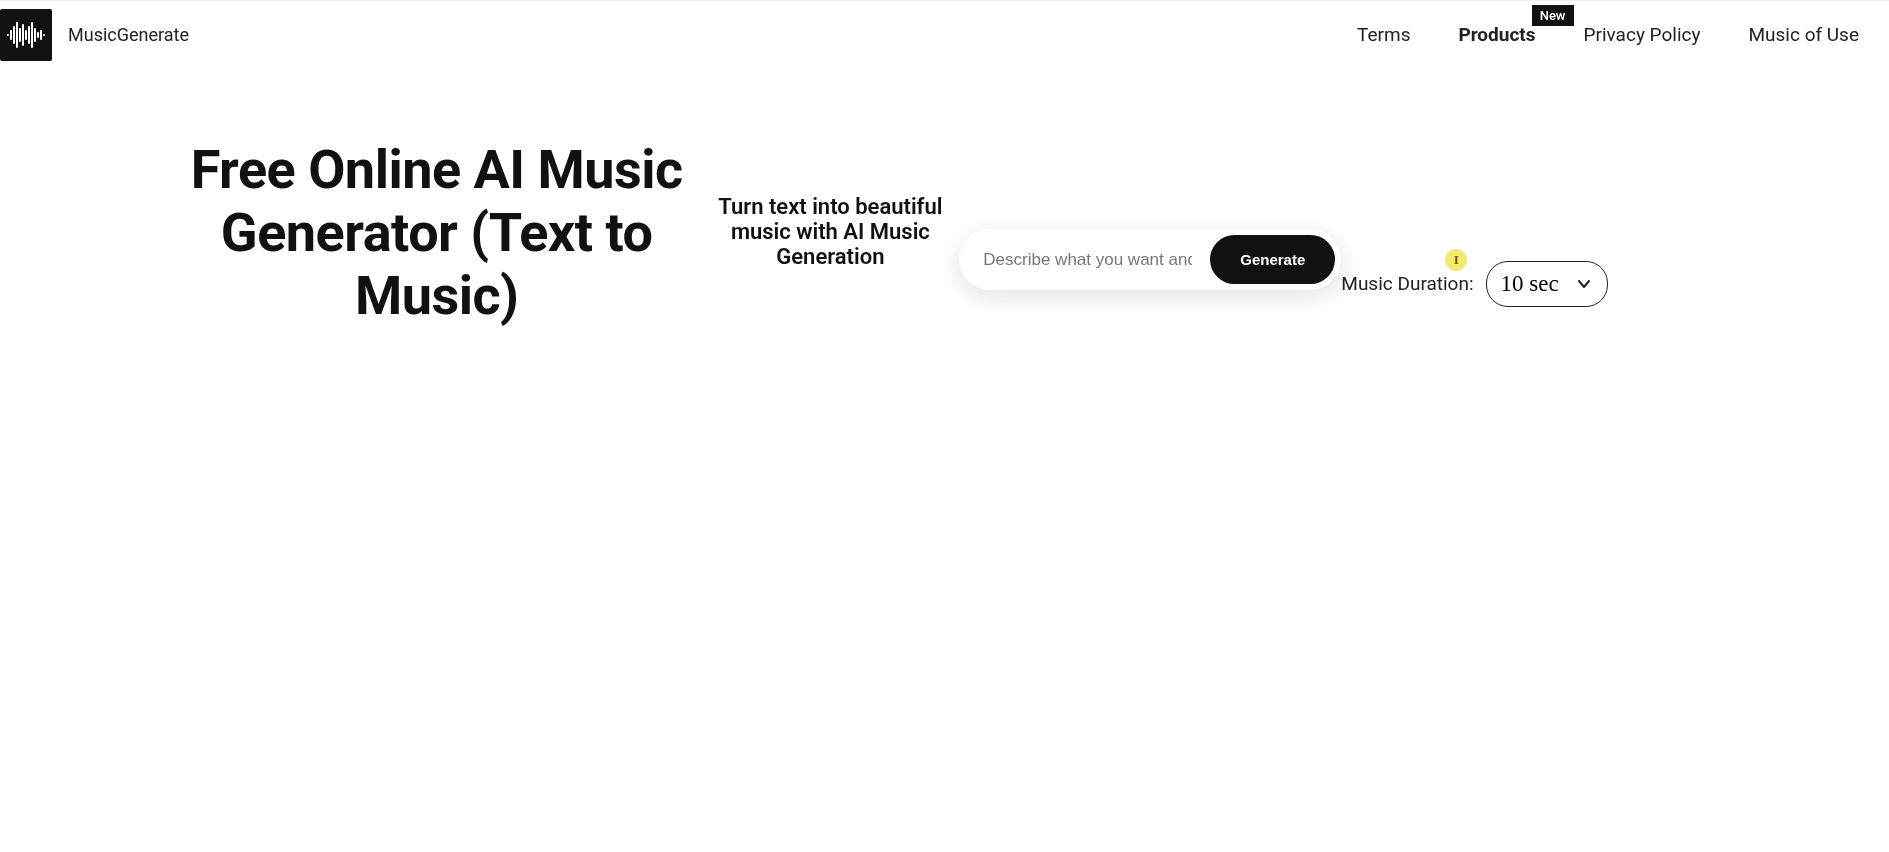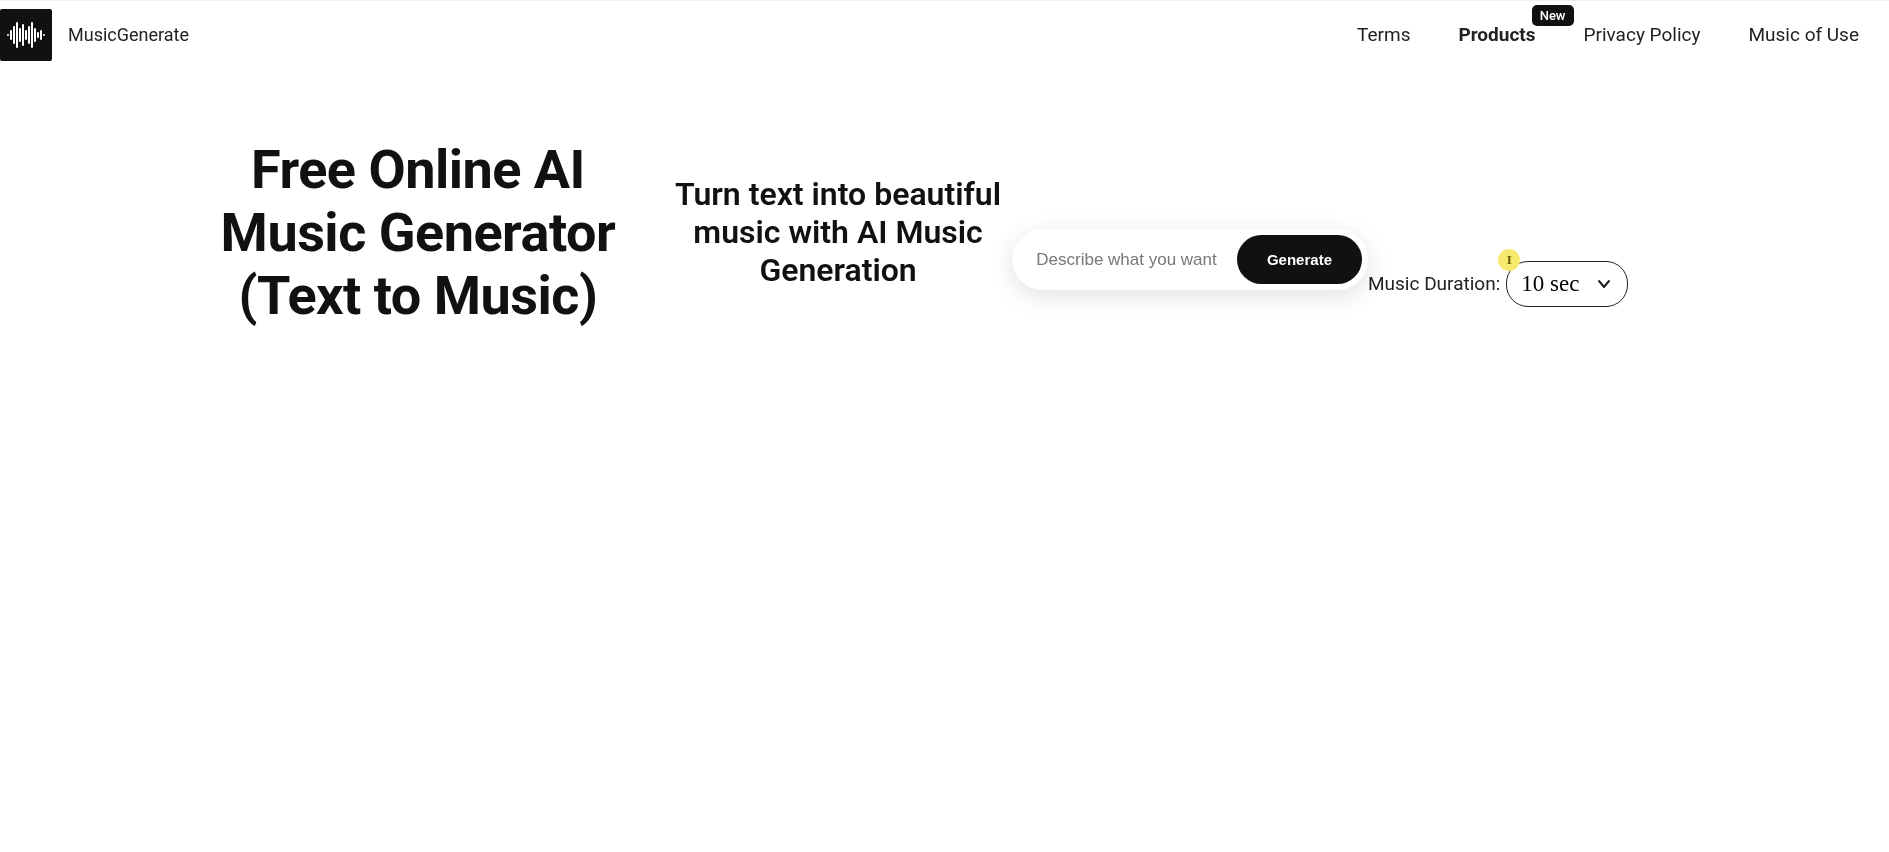--- a/index.html
+++ b/index.html
@@ -61,41 +61,41 @@
       font-weight: 700;
     }
     .badge {
       position: absolute;
       top: -18px;
       right: -38px;
       background: #111;
       color: #fff;
       font-size: 13px;
       padding: 3px 8px;
-      border-radius: 5px;
+      border-radius: 0;
       font-weight: 500;
     }
     .main {
       display: flex;
       flex-direction: row;
       align-items: center;
       padding-top: 70px;
       max-width: 1545px;
       margin: 0 auto;
     }
     .title {
       font-size: 54px;
       font-weight: 700;
       color: #111;
       text-align: center;
       margin-bottom: 54px;
       letter-spacing: -0.5px;
     }
     .subtitle {
-      font-size: 32px;
+      font-size: 22px;
       font-weight: 600;
       color: #111;
       text-align: center;
       margin-bottom: 56px;
     }
     .input-row {
       display: flex;
       align-items: center;
       background: #fff;
       border-radius: 40px;
@@ -144,21 +144,21 @@
       border: none;
       padding: 16px 30px;
       border-radius: 28px;
       font-size: 15px;
       font-weight: 600;
       cursor: pointer;
     }
     .duration-row {
       display: flex;
       align-items: center;
-      gap: 6px;
+      gap: 12px;
       margin-top: 48px;
       width: 790px;
     }
     .duration-label {
       font-size: 19px;
       color: #222;
     }
     .duration-select {
       display: flex;
       align-items: center;

